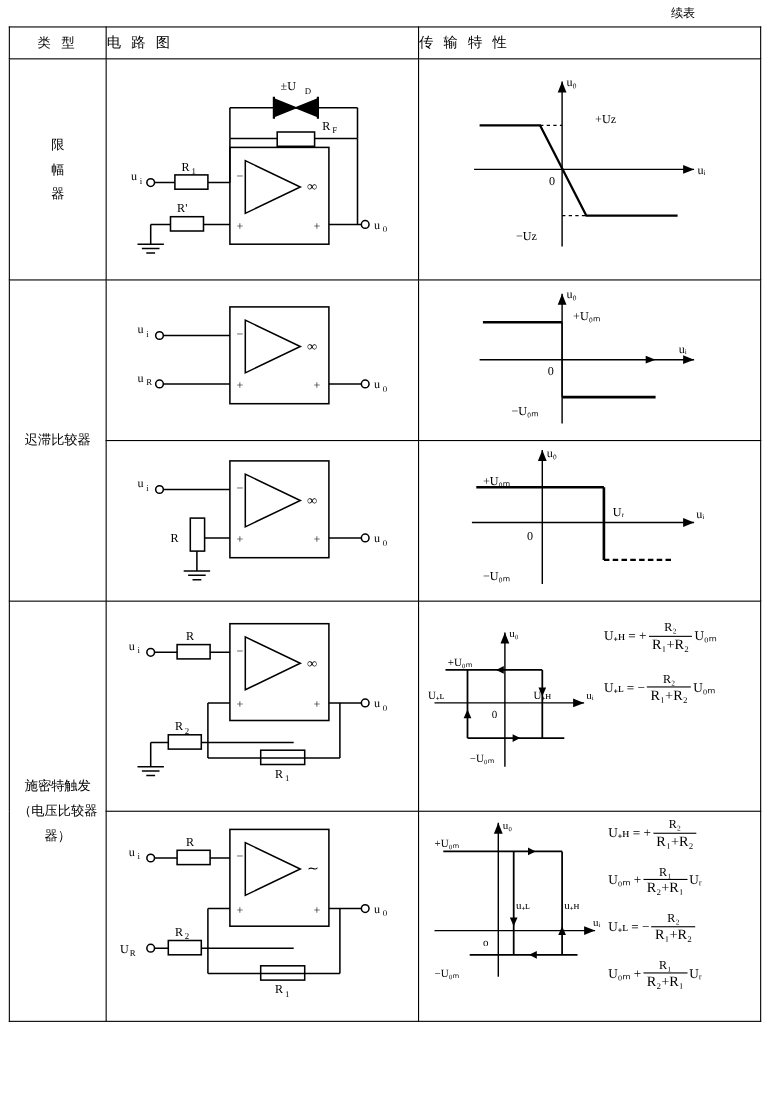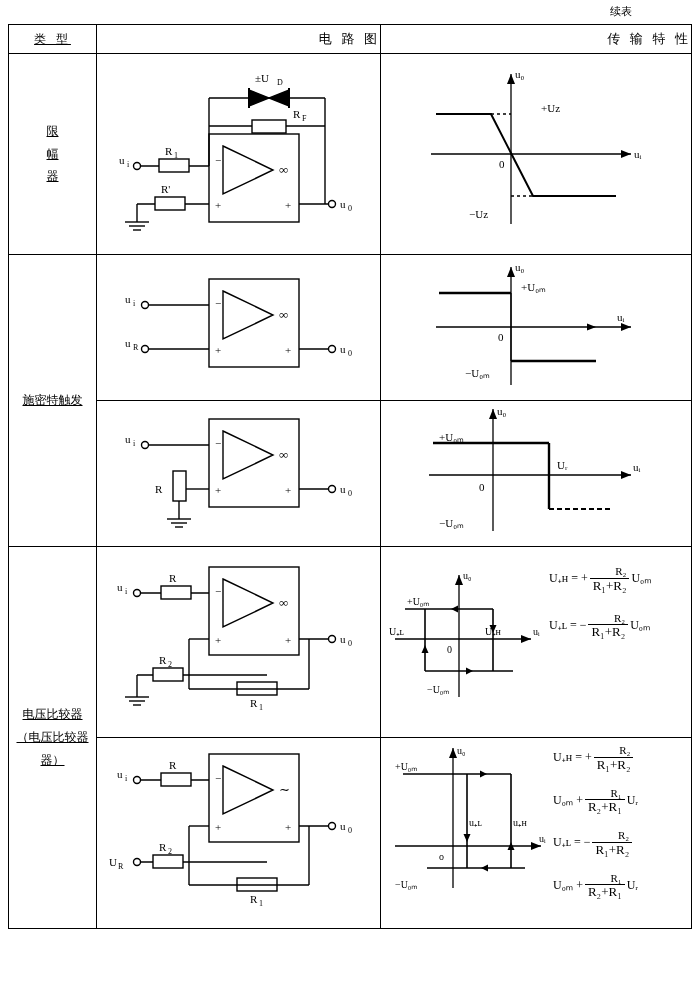--- a/index.html
+++ b/index.html
@@ -1,27 +1,27 @@
 <!DOCTYPE html>
 <html><head>
 <meta charset="utf-8">
 <style>
   html,body{margin:0;padding:0;background:#fff;}
   body{width:700px;height:1007px;font-family:"Liberation Serif",serif;color:#000;position:relative;}
   .page{position:relative;width:644px;height:1007px;}
   .cont-label{position:absolute;right:12px;top:4px;font-size:11px;font-family:"DejaVu Sans",sans-serif;}
   table.main{position:absolute;left:8px;top:24px;width:684px;border-collapse:collapse;}
   table.main td{border:1px solid #000;vertical-align:middle;padding:0;}
-  .hdr{height:28px;text-align:right;font-size:13px;font-family:Liberation Sans, sans-serif;letter-spacing:3px;}
-  .typecell{width:88px;text-align:center;font-size:12px;font-family:"DejaVu Sans",sans-serif;line-height:1.9;text-decoration:underline;}
+  .hdr{height:28px;text-align:left;font-size:13px;font-family:Liberation Serif, serif;letter-spacing:3px;}
+  .typecell{width:88px;text-align:center;font-size:12px;font-family:"DejaVu Sans",sans-serif;line-height:1.9;}
   .circ{width:283px;position:relative;}
   .trans{position:relative;}
   svg{display:block;}
   .eqwrap{position:absolute;font-size:12px;font-family:Liberation Serif, serif;}
-  .fr{display:inline-block;vertical-align:middle;text-align:right;margin:0 2px;}
+  .fr{display:inline-block;vertical-align:middle;text-align:center;margin:0 2px;}
   .fr .num{display:block;border-bottom:1px solid #000;padding:0 3px;line-height:1.15;font-size:11px;}
   .fr .den{display:block;padding:0 3px;line-height:1.15;font-size:13px;}
 </style>
 </head>
 <body>
 
 <div class="page">
 
   <div class="cont-label">续表</div>
 
@@ -116,21 +116,21 @@
             <text x="118" y="114">0</text>
             <text x="160" y="58">+Uᴢ</text>
             <text x="88" y="164">−Uᴢ</text>
           </g>
         </svg>
       </td>
     </tr>
 
     <tr>
       <td class="typecell" rowspan="2">
-        <div>施密特触发</div>
+        <div>迟滞比较器</div>
       </td>
       <td class="circ">
         <svg width="283" height="145" viewBox="0 0 283 145">
           <g stroke="#000" fill="none" stroke-width="1.4">
             <rect x="112" y="24" width="90" height="88"></rect>
             <path d="M126 36 L176 60 L126 84 Z"></path>
             <line x1="48" y1="50" x2="112" y2="50"></line>
             <line x1="48" y1="94" x2="112" y2="94"></line>
             <line x1="202" y1="94" x2="235" y2="94"></line>
             <circle cx="48" cy="50" r="3.5" fill="#fff"></circle>
@@ -223,21 +223,21 @@
             <text x="58" y="40">+U₀ₘ</text>
             <text x="58" y="126">−U₀ₘ</text>
             <text x="176" y="68">Uᵣ</text>
           </g>
         </svg>
       </td>
     </tr>
 
     <tr>
       <td class="typecell" rowspan="2">
-        <div>电压比较器</div>
+        <div>施密特触发</div>
         <div>（电压比较器</div>
         <div>器）</div>
       </td>
       <td class="circ">
         <svg width="283" height="190" viewBox="0 0 283 190">
           <g stroke="#000" fill="none" stroke-width="1.4">
             <rect x="112" y="20" width="90" height="88"></rect>
             <path d="M126 32 L176 56 L126 80 Z"></path>
             <line x1="40" y1="46" x2="112" y2="46"></line>
             <rect x="64" y="39" width="30" height="13" fill="#fff"></rect>

